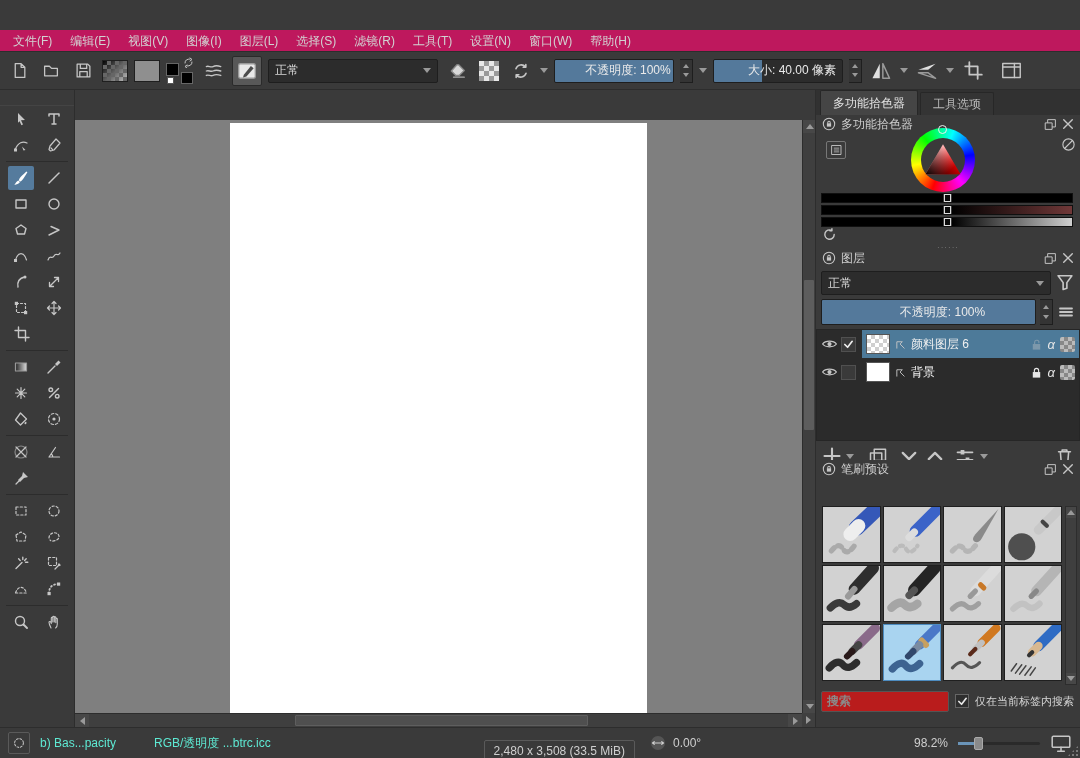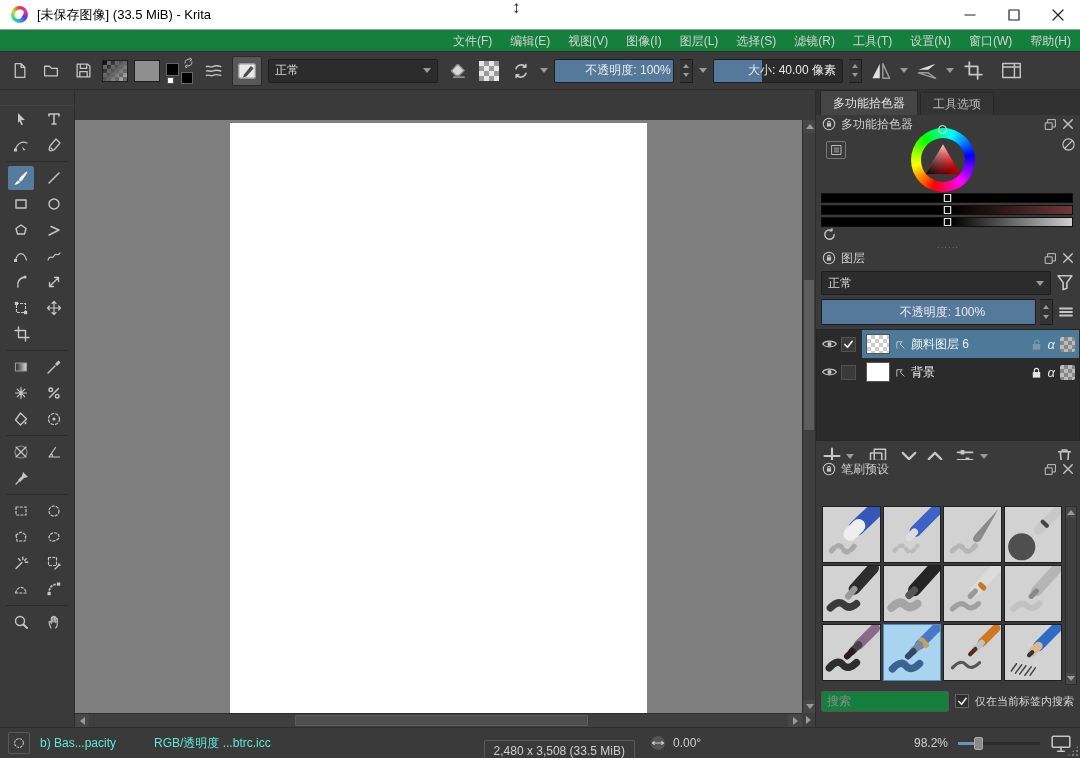--- a/index.html
+++ b/index.html
@@ -12,21 +12,21 @@
   .titlebar{position:absolute;left:0;top:0;width:1080px;height:30px;background:#fff;border-bottom:1px solid #9c9c9c;display:flex;align-items:center;}
   .titlebar .appicon{width:17px;height:17px;border-radius:50%;margin:0 9px 0 11px;background:conic-gradient(#e33,#d3a,#63d,#3ad,#3d8,#cd3,#e33);position:relative;}
   .titlebar .appicon::after{content:"";position:absolute;left:4px;top:3px;width:8px;height:10px;background:#fff;border-radius:60% 40% 50% 50%;transform:rotate(25deg);}
   .titlebar .ttl{color:#000;font-size:13px;}
   .wincontrols{margin-left:auto;display:flex;height:100%;}
   .wbtn{width:44px;height:100%;display:flex;align-items:center;justify-content:center;}
   .wbtn svg{stroke:#222;}
   .cursor-v{position:absolute;left:512px;top:-2px;color:#111;font-size:17px;font-weight:bold;}
 
   
-  .menubar{position:absolute;left:0;top:30px;width:1080px;height:22px;background:#15803d;border-bottom:1px solid #2d2d2d;display:flex;align-items:center;padding-left:4px;justify-content:flex-end;}
+  .menubar{position:absolute;left:0;top:30px;width:1080px;height:22px;background:#be185d;border-bottom:1px solid #2d2d2d;display:flex;align-items:center;padding-left:4px;}
   .menu-item{padding:0 9px;color:#d2d2d2;line-height:22px;}
 
   
   .toolbar{position:absolute;left:0;top:52px;width:1080px;height:38px;background:#3a3a3a;border-bottom:1px solid #2d2d2d;display:flex;align-items:center;gap:6px;padding:0 6px;}
   .tbtn{width:26px;height:26px;display:flex;align-items:center;justify-content:center;flex:0 0 auto;}
   .swatch{width:26px;height:22px;border:1px solid #1f1f1f;flex:0 0 auto;}
   .sw-grad{background-image:linear-gradient(45deg,#666 25%,transparent 25%,transparent 75%,#666 75%),linear-gradient(45deg,#666 25%,transparent 25%,transparent 75%,#666 75%),linear-gradient(135deg,#050505,#bdbdbd);background-size:8px 8px,8px 8px,100% 100%;background-position:0 0,4px 4px,0 0;}
   .sw-pattern{background:#8f8f8f;}
   .fgbg{position:relative;width:28px;height:28px;flex:0 0 auto;}
   .fgbg .fg{position:absolute;left:0;top:6px;width:13px;height:13px;background:#000;border:1px solid #666;}
@@ -125,21 +125,21 @@
   .brow .combo{flex:1;height:23px;}
   .tagbtn{height:23px;border:1px solid #1e1e1e;background:#343434;border-radius:2px;display:flex;align-items:center;gap:3px;padding:0 5px;color:#d2d2d2;}
   .dispbtn{width:18px;height:20px;border:1px solid #9a9a9a;border-radius:2px;display:flex;align-items:center;justify-content:center;}
   .bgridwrap{position:absolute;left:6px;top:46px;right:18px;height:179px;}
   .bgrid{display:grid;grid-template-columns:repeat(4,1fr);grid-auto-rows:57px;gap:2px;}
   .bcell{background:#d2d2d2;border:1px solid #1f1f1f;overflow:hidden;}
   .bcell.sel{background:#a9d4f0;border:1px solid #4d8cc0;}
   .bscroll{position:absolute;right:3px;top:46px;width:12px;height:179px;background:#3f3f3f;border:1px solid #2d2d2d;}
   .bscroll .arr{position:absolute;left:0;width:10px;height:11px;display:flex;align-items:center;justify-content:center;background:#474747;}
   .searchrow{position:absolute;left:5px;right:4px;top:230px;height:22px;display:flex;align-items:center;gap:6px;}
-  .searchrow input{width:128px;height:21px;background:#15803d;border:1px solid #555;border-radius:2px;color:#ddd;padding:0 5px;font-family:inherit;font-size:12px;outline:none;}
+  .searchrow input{width:128px;height:21px;background:#b91c1c;border:1px solid #555;border-radius:2px;color:#ddd;padding:0 5px;font-family:inherit;font-size:12px;outline:none;font-weight:bold;}
   .searchrow input::placeholder{color:#8a8a8a;}
   .cbx{width:14px;height:14px;background:#2e2e2e;border:1px solid #666;display:flex;align-items:center;justify-content:center;}
   .scopelabel{font-size:11px;color:#d6d6d6;white-space:nowrap;}
 
   
   .statusbar{position:absolute;left:0;bottom:0;width:1080px;height:31px;background:#3a3a3a;border-top:1px solid #2d2d2d;display:flex;align-items:center;}
   .sb-iconbox{width:22px;height:22px;border:1px solid #5a5a5a;border-radius:2px;margin:0 10px 0 8px;display:flex;align-items:center;justify-content:center;}
   .sb-text{color:#5eead4;}
   .sb-dims{border:1px solid #5a5a5a;border-radius:2px;height:22px;display:flex;align-items:center;padding:0 9px;margin-left:auto;margin-top:16px;}
   .sb-rot{display:flex;align-items:center;gap:6px;margin-left:14px;}
@@ -148,42 +148,20 @@
   .zslider .track{position:absolute;left:0;right:0;top:6px;height:3px;background:#2a2a2a;border-radius:2px;}
   .zslider .tfill{position:absolute;left:0;top:6px;height:3px;width:20px;background:#6a94b8;}
   .zslider .handle{position:absolute;left:16px;top:1px;width:9px;height:13px;background:#8a8a8a;border:1px solid #aaa;border-radius:2px;}
   .grip{position:absolute;right:1px;bottom:1px;width:12px;height:12px;background-image:radial-gradient(#7a7a7a 1px,transparent 1.2px);background-size:4px 4px;clip-path:polygon(100% 0,100% 100%,0 100%);}
 </style>
 </head>
 <body>
 
 <div class="app">
 
-  <div class="titlebar">
-    <div class="appicon"></div>
-    <div class="ttl">[未保存图像] (33.5 MiB) - Krita</div>
-    <span class="cursor-v">↕</span>
-    <div class="wincontrols">
-      <div class="wbtn">
-          <svg width="12" height="12">
-            <path d="M1 6 H11"></path>
-          </svg>
-        </div>
-      <div class="wbtn">
-          <svg width="12" height="12">
-            <rect x="1" y="1" width="10" height="10"></rect>
-          </svg>
-        </div>
-      <div class="wbtn">
-          <svg width="12" height="12">
-            <path d="M1 1 L11 11 M11 1 L1 11"></path>
-          </svg>
-        </div>
-    </div>
-  </div>
 
   <div class="menubar">
     <span class="menu-item">文件(F)</span>
     <span class="menu-item">编辑(E)</span>
     <span class="menu-item">视图(V)</span>
     <span class="menu-item">图像(I)</span>
     <span class="menu-item">图层(L)</span>
     <span class="menu-item">选择(S)</span>
     <span class="menu-item">滤镜(R)</span>
     <span class="menu-item">工具(T)</span>

